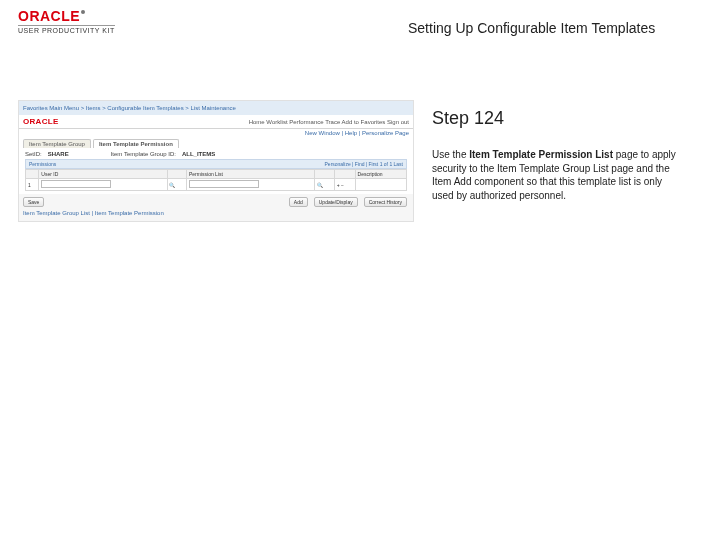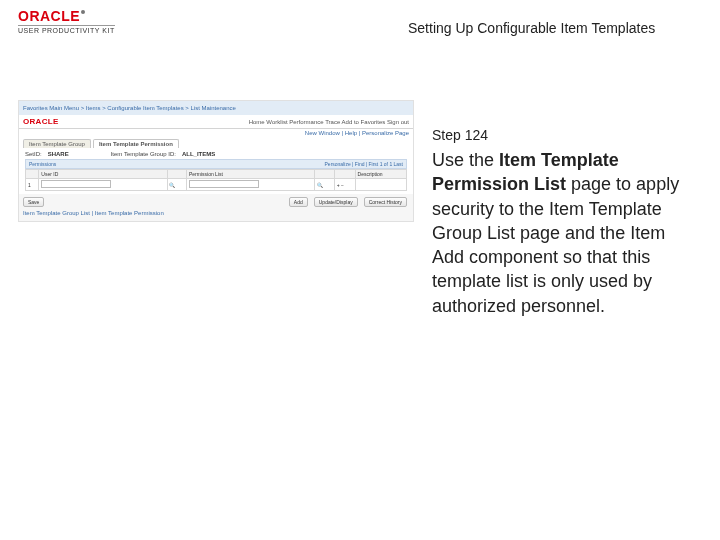--- a/index.html
+++ b/index.html
@@ -162,29 +162,28 @@
     padding: 3px 4px;
     display: flex;
     align-items: center;
     gap: 4px;
   }
   .ss-link { color: #3a6ca8; }
   .step {
     position: absolute;
     left: 432px;
     top: 108px;
-    font-size: 14px;
-    margin-top: 19px;
+    font-size: 18px;
   }
   .body-text {
     position: absolute;
     left: 432px;
     top: 148px;
     width: 252px;
-    font-size: 18px;
+    font-size: 10px;
     line-height: 1.35;
   }
 </style>
 </head>
 <body>
 
 <div class="header">
   <span class="logo-oracle">ORACLE</span><span class="logo-dot"></span>
   <div class="kit-line">USER PRODUCTIVITY KIT</div>
 </div>

